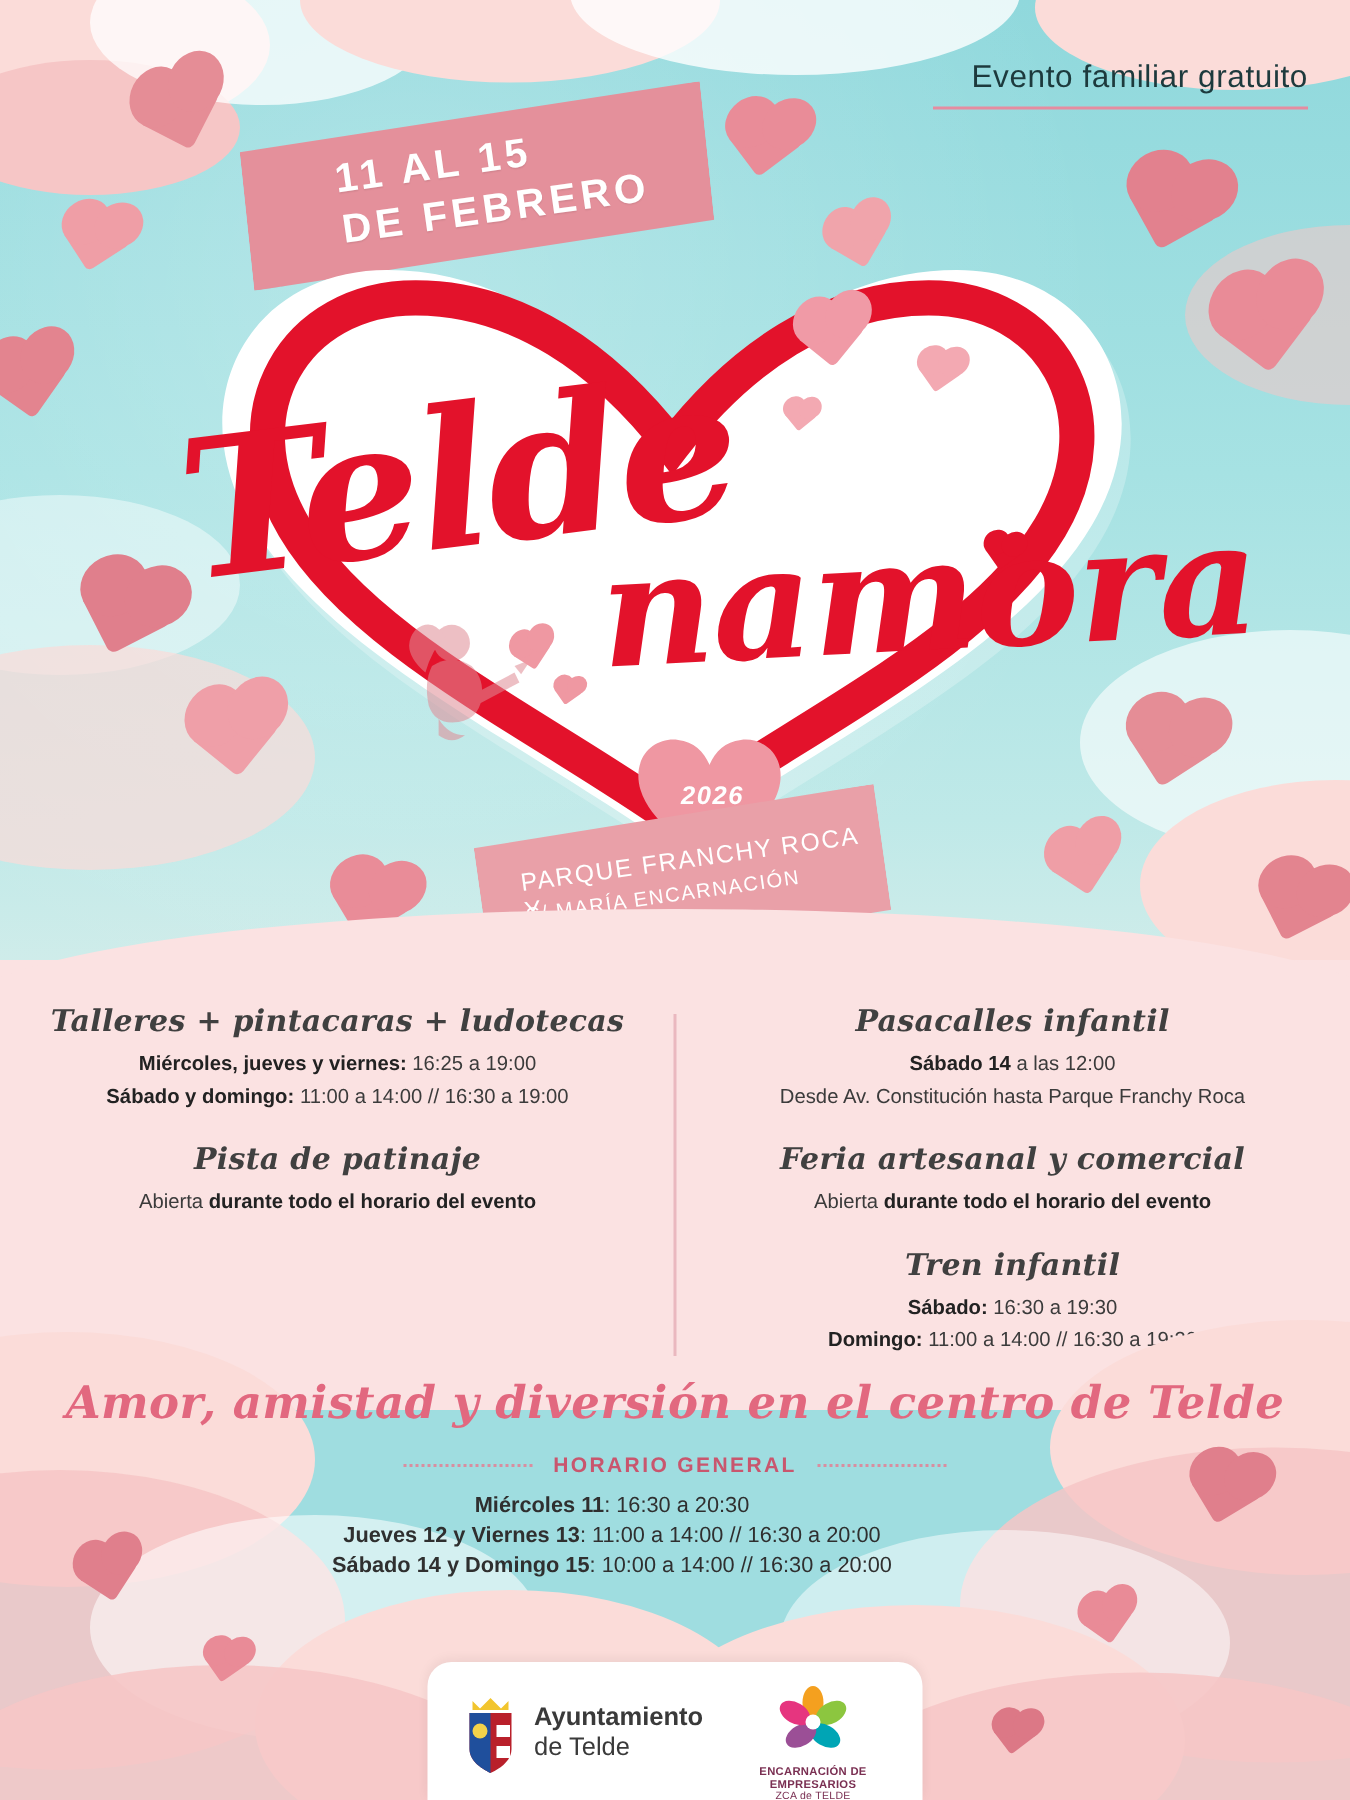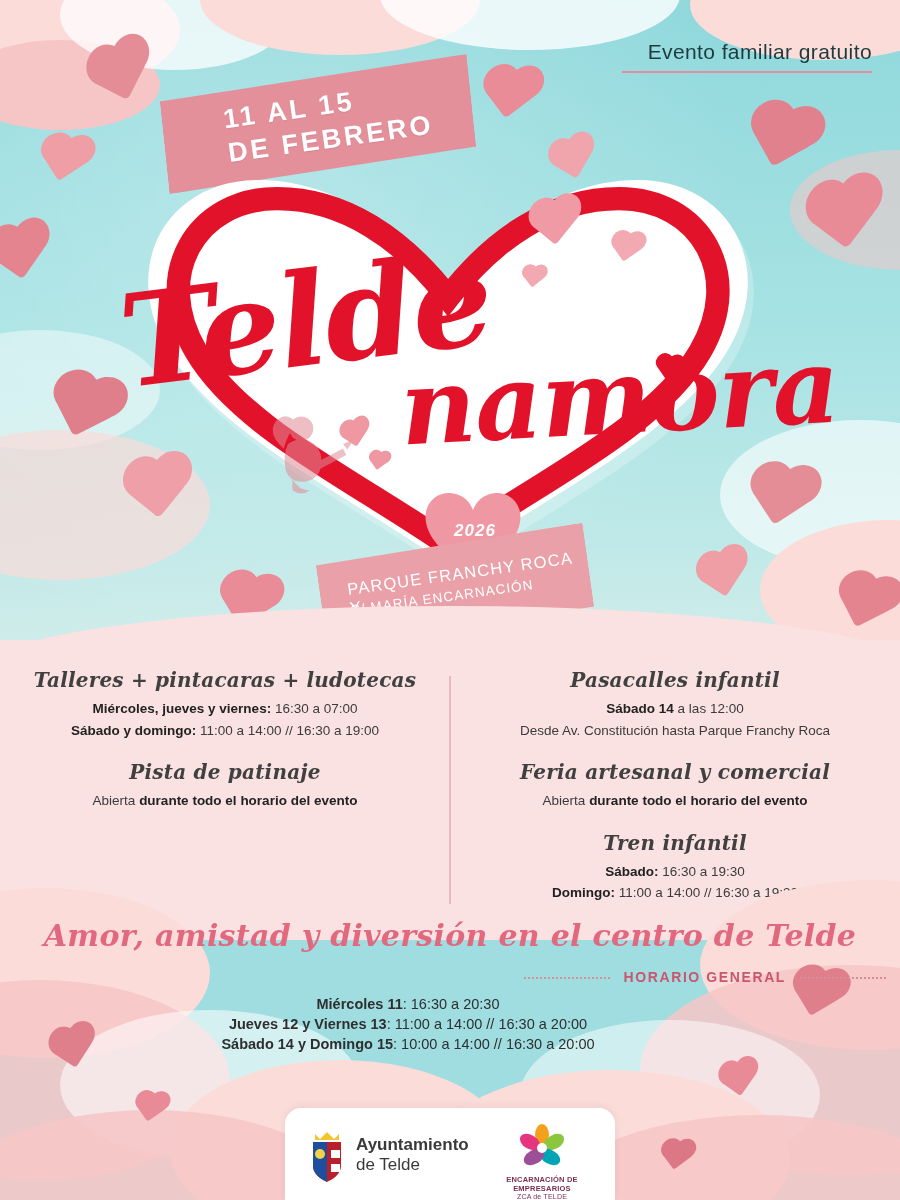--- a/index.html
+++ b/index.html
@@ -87,21 +87,21 @@
   .blk{margin-bottom:20px;}
   .blk h3{margin:0 0 7px 0;font-family:"DejaVu Serif",serif;font-style:italic;
      font-weight:700;color:#404040;font-size:20px;letter-spacing:.2px;}
   .blk p{margin:2px 0;font-size:13.5px;color:#3b3b3b;line-height:1.45;}
   .blk b{font-weight:700;color:#222;}
 
   
   .slogan{position:absolute;left:0;top:918px;width:900px;text-align:center;
      font-family:"DejaVu Serif",serif;font-style:italic;font-weight:700;
      color:#e2687f;font-size:30px;letter-spacing:.3px;}
-  .gen{position:absolute;left:0;top:968px;width:900px;text-align:right;}
+  .gen{position:absolute;left:0;top:968px;width:900px;text-align:center;}
   .gen .lbl{display:inline-block;color:#c9566e;font-weight:700;font-size:14px;letter-spacing:1.6px;}
   .gen .dots{display:inline-block;width:86px;border-top:2px dotted #d98ea0;vertical-align:middle;margin:0 14px;}
   .sched{position:absolute;left:0;top:992px;width:816px;text-align:center;}
   .sched p{margin:4px 0;font-size:14.5px;color:#2f2f2f;}
   .sched b{font-weight:700;}
 
   
   .bottom{position:absolute;left:0;top:860px;width:900px;height:340px;overflow:hidden;}
 
   
@@ -243,21 +243,21 @@
     <div class="l2">C/ MARÍA ENCARNACIÓN NAVARRO</div>
   </div>
 
   <div class="panel">
     <div class="divider"></div>
     <div class="cols">
 
       <div class="col">
         <div class="blk">
           <h3>Talleres + pintacaras + ludotecas</h3>
-          <p><b>Miércoles, jueves y viernes:</b><span> 16:30 a 07:00</span></p>
+          <p><b>Miércoles, jueves y viernes:</b><span> 16:25 a 19:00</span></p>
           <p><b>Sábado y domingo:</b><span> 11:00 a 14:00 // 16:30 a 19:00</span></p>
         </div>
         <div class="blk">
           <h3>Pista de patinaje</h3>
           <p><span>Abierta </span><b>durante todo el horario del evento</b></p>
         </div>
       </div>
 
       <div class="col">
         <div class="blk">

